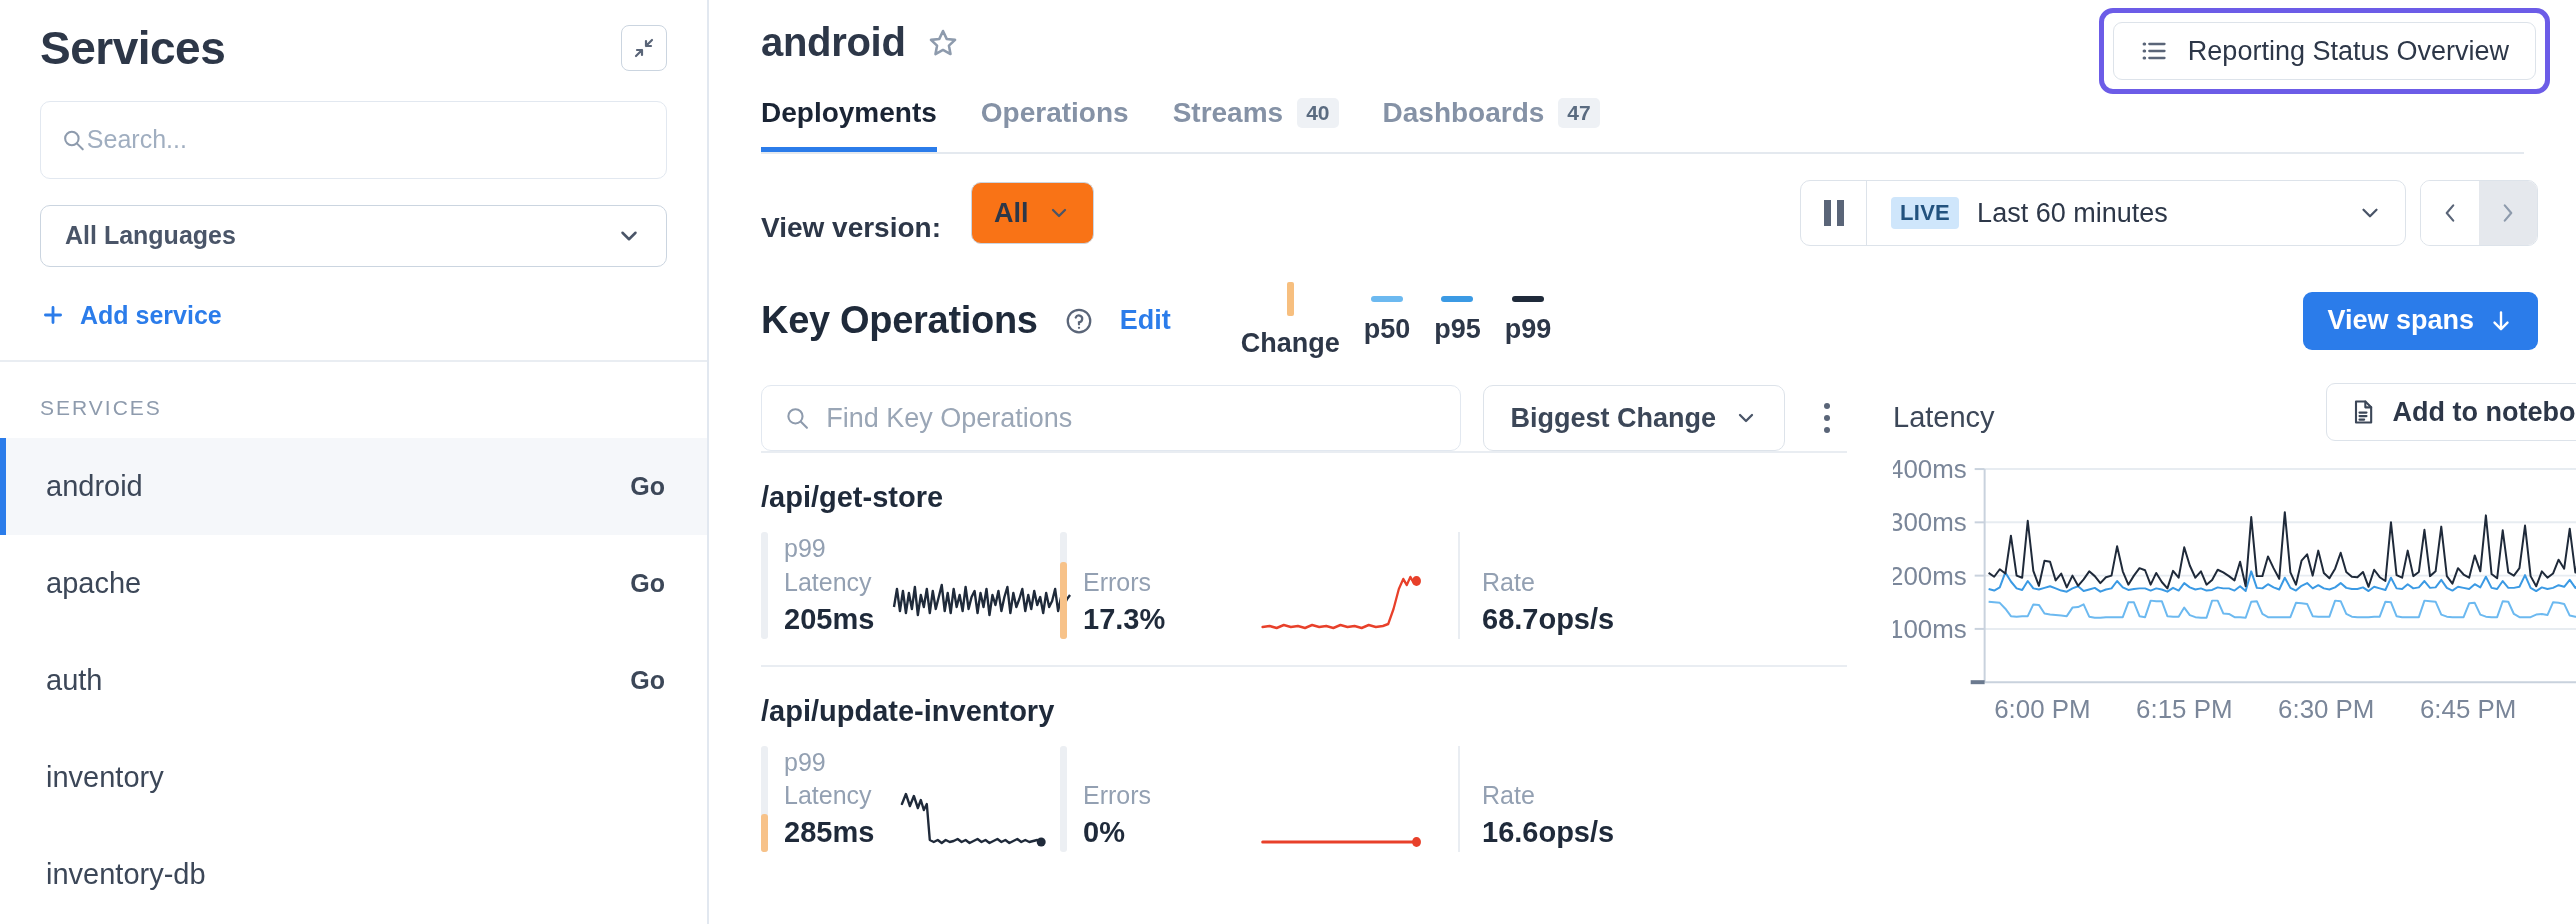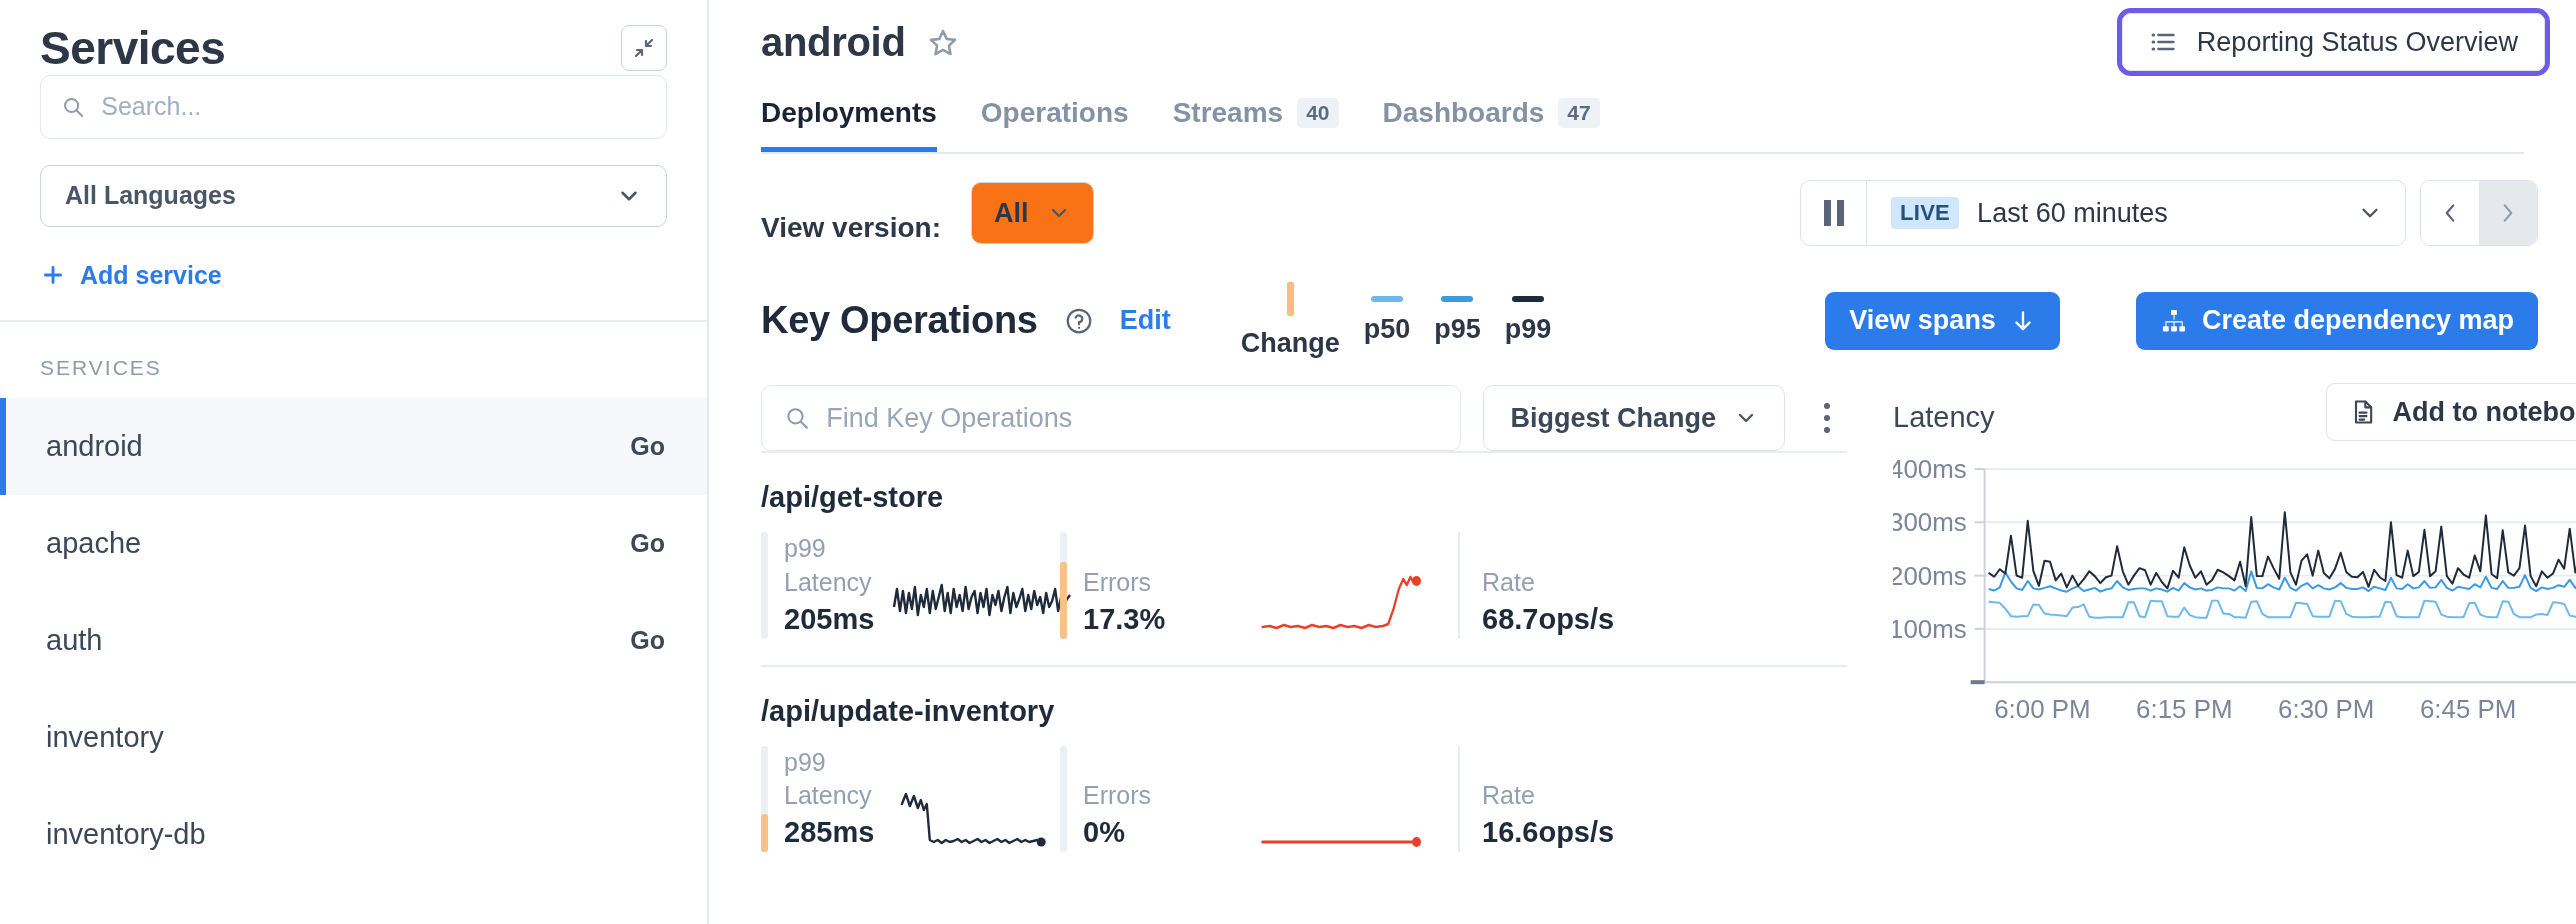--- a/index.html
+++ b/index.html
@@ -23,22 +23,22 @@
   }
   .sb-head { padding: 22px 40px 0 40px; }
   .sb-title-row { display: flex; align-items: center; justify-content: space-between; }
   .sb-title { font-size: 46px; font-weight: 700; letter-spacing: -0.5px; color: #2d3748; line-height: 1.15; }
   .collapse-btn {
     width: 46px; height: 46px; border: 1.5px solid #cbd5e0; border-radius: 8px;
     background: #fff; display: flex; align-items: center; justify-content: center;
     cursor: pointer; flex: 0 0 46px;
   }
   .search-box {
-    height: 64px; border: 1.5px solid #e2e8f0; border-radius: 10px;
-    display: flex; align-items: center; gap: 16px; padding: 0 20px; background: #fff;
+    margin-top: 26px; height: 78px; border: 1.5px solid #e2e8f0; border-radius: 10px;
+    display: flex; align-items: center; gap: 1px; padding: 0 20px; background: #fff;
   }
   .search-box input {
     border: none; outline: none; font-size: 25px; font-family: inherit;
     color: #4a5568; background: transparent; width: 100%;
   }
   .search-box input::placeholder { color: #a0aec0; }
   .lang-select {
     margin-top: 26px; height: 62px; border: 1.5px solid #cbd5e0; border-radius: 10px;
     display: flex; align-items: center; justify-content: space-between;
     padding: 0 24px; background: #fff; cursor: pointer;
@@ -73,21 +73,21 @@
          display: flex; align-items: center; gap: 14px; border-bottom: 5px solid transparent; }
   .tab.active { color: #1a2434; border-bottom-color: #2b7cea; }
   .tab-count {
     font-size: 21px; font-weight: 700; color: #5a6b80; background: #eef1f5;
     border-radius: 5px; padding: 3px 9px;
   }
   .tabs-rule { height: 2px; background: #e4e9ef; margin: 0 52px; }
 
   .report-btn-wrap {
     position: absolute; top: 8px; right: 26px;
-    border: 5px solid #6c5ce7; border-radius: 14px; background: #fff;
+    border: 5px solid #6c5ce7; border-radius: 14px; padding: 9px; background: #fff;
   }
   .report-btn {
     height: 58px; border: 1.5px solid #dde3ea; border-radius: 9px; background: #fff;
     display: flex; align-items: center; gap: 20px; padding: 0 26px; cursor: pointer;
   }
   .report-btn span { font-size: 27px; color: #2d3748; }
 
   
   .ctl-row { display: flex; align-items: center; padding: 26px 38px 0 52px; gap: 30px; }
   .view-version-label { font-size: 28px; font-weight: 700; color: #2d3748; margin-top: 30px; }
@@ -368,30 +368,20 @@
         </div>
       </div>
 
       <div class="ctl-spacer"></div>
 
       <button class="btn-primary">
         <span>View spans</span>
         <svg width="26" height="26" viewBox="0 0 24 24" fill="none" stroke="#fff" stroke-width="2.2" stroke-linecap="round" stroke-linejoin="round">
           <path d="M12 4 L12 19 M6 13.5 L12 19.5 L18 13.5"></path>
         </svg>
-      </button>
-      <button class="btn-primary" style="margin-left:50px">
-        <svg width="28" height="28" viewBox="0 0 24 24" fill="#fff">
-          <rect x="9.5" y="2.5" width="5" height="4.4" rx="0.7"></rect>
-          <rect x="2.5" y="16.5" width="5" height="4.4" rx="0.7"></rect>
-          <rect x="9.5" y="16.5" width="5" height="4.4" rx="0.7"></rect>
-          <rect x="16.5" y="16.5" width="5" height="4.4" rx="0.7"></rect>
-          <path d="M11.6 6.9 h0.9 v4 h-0.9 z M5 12.3 h14 v0.9 H5 z M4.6 12.3 h0.9 v4.2 h-0.9 z M11.6 12.3 h0.9 v4.2 h-0.9 z M18.6 12.3 h0.9 v4.2 h-0.9 z"></path>
-        </svg>
-        <span>Create dependency map</span>
       </button>
     </div>
 
     <div class="split">
 
       <div class="left-col">
         <div class="find-row">
           <div class="find-box">
             <svg width="28" height="28" viewBox="0 0 24 24" fill="none" stroke="#8e9bad" stroke-width="1.9" stroke-linecap="round">
               <circle cx="10.5" cy="10.5" r="6.5"></circle>

